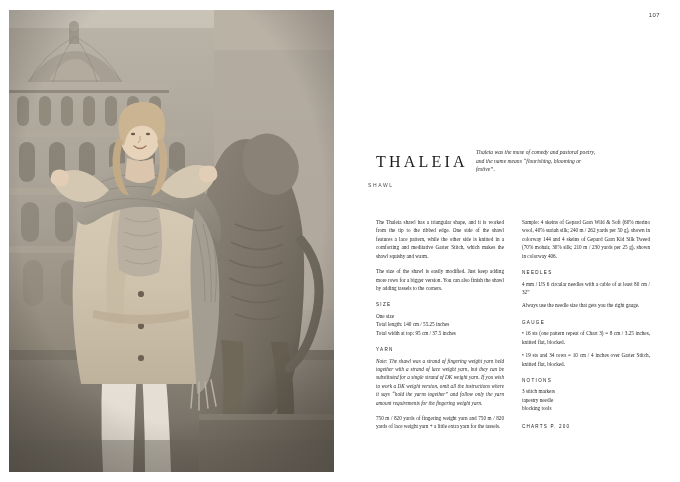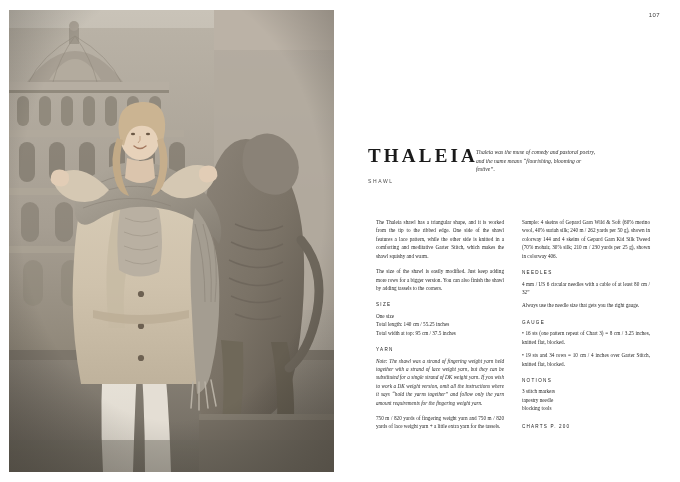--- a/index.html
+++ b/index.html
@@ -46,25 +46,25 @@
 
   
   .title-block {
     position: absolute;
     left: 368px;
     top: 145px;
     width: 290px;
   }
   .title {
     font-family: "Liberation Serif", serif;
-    font-size: 19px;
+    font-size: 16px;
     letter-spacing: 3.2px;
     color: #1a1a1a;
-    margin: 0;
-    font-weight: bold;
+    margin: 8px;
+    font-weight: normal;
   }
   .subtitle {
     font-family: "Liberation Sans", sans-serif;
     font-size: 5px;
     letter-spacing: 1.6px;
     color: #4a4a4a;
     margin-top: 11px;
   }
   .epigraph {
     position: absolute;

